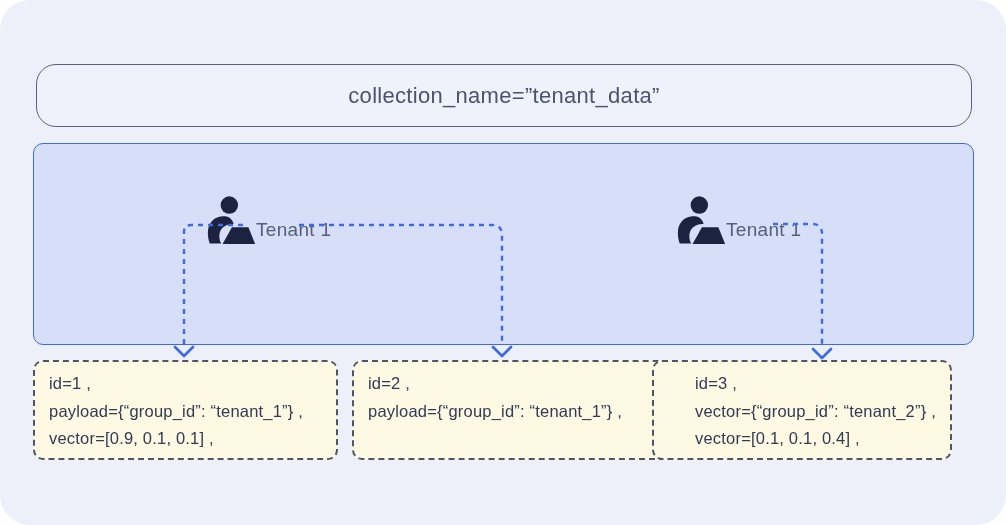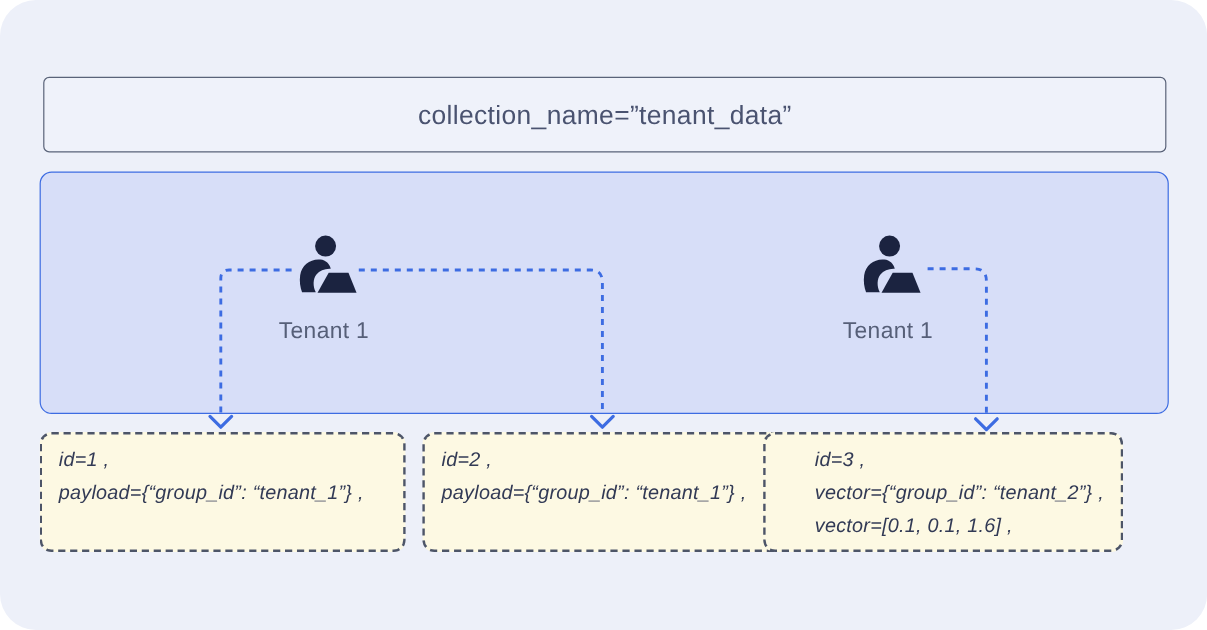--- a/index.html
+++ b/index.html
@@ -8,51 +8,51 @@
     font-family:"Liberation Sans","DejaVu Sans",sans-serif;
     -webkit-font-smoothing:antialiased;
   }
   .outer{
     position:absolute;inset:0;border-radius:30px;
     background:var(--outer-fill,#edf0f9);
   }
   .banner{
     position:absolute;left:36px;top:64px;width:936px;height:63px;
     box-sizing:border-box;border:1.6px solid var(--banner-border,#5a6379);
-    border-radius:5px;background:var(--banner-fill,#eff2fa);
+    border-radius:20px;background:var(--banner-fill,#eff2fa);
     display:flex;align-items:center;justify-content:center;
   }
   .banner-text{
     font-size:22px;letter-spacing:.3px;color:var(--banner-text,#4a5370);
   }
   .panel{
     position:absolute;left:33px;top:143px;width:941px;height:202px;
     box-sizing:border-box;border:1.7px solid var(--accent-blue,#3d6ce2);
     border-radius:10px;background:var(--panel-fill,#d7def8);
   }
   .tenant{
     position:absolute;top:193px;width:140px;
-    display:flex;flex-direction:column;align-items:center;z-index:3;text-align:center;
+    display:flex;flex-direction:row;align-items:center;z-index:3;text-align:center;
   }
   .tenant-1{left:200px;}
   .tenant-2{left:670px;}
   .tenant-icon{width:56px;height:60px;color:var(--icon-ink,#1b2340);}
   .tenant-label{
     margin-top:13px;font-size:19px;letter-spacing:.3px;
     color:var(--tenant-label,#565f78);
   }
   .card{
     position:absolute;top:360px;height:100px;box-sizing:border-box;
     border:2px dashed var(--card-border,#4d5568);border-radius:10px;
     background:var(--card-fill,#fdf9e3);
-    padding:8px 14px;z-index:2;font-style:italic;
+    padding:8px 14px;z-index:2;
   }
   .card-1{left:33px;width:305px;}
   .card-2{left:352px;width:363px;}
-  .card-3{left:636px;width:300px;padding-left:41px;}
+  .card-3{left:652px;width:300px;padding-left:41px;}
   .card-line{
     font-size:16.5px;line-height:27.5px;letter-spacing:.2px;
     color:var(--card-text,#323a55);white-space:nowrap;
   }
   .connectors{
     position:absolute;left:0;top:0;width:1006px;height:525px;
     pointer-events:none;z-index:4;
   }
   .dash{
     fill:none;stroke:var(--accent-blue,#3d6ce2);
@@ -89,31 +89,32 @@
       <circle cx="33.5" cy="11.5" r="10" fill="currentColor"></circle>
       <path fill="currentColor" d="M28.5 24.3 C19 23.4 10.8 29.6 9.3 39.2 c-.9 5.8 .1 11.6 1.8 16.3 h13.1 c-2.9 -5.6 -2.8 -12.6 .6 -16.9 c2.9 -3.6 7.3 -5.6 12.4 -5.6 h1.2 C37.6 28.7 33.8 24.8 28.5 24.3 Z"></path>
       <path fill="currentColor" d="M36.5 36.8 h18.8 L63 56 H25.8 Z"></path>
     </svg>
     <div class="tenant-label">Tenant 1</div>
   </div>
 
   <div class="card card-1">
     <div class="card-line">id=1 ,</div>
     <div class="card-line">payload={“group_id”: “tenant_1”} ,</div>
+    <div class="card-line">vector=[0.9, 0.1, 0.1] ,</div>
   </div>
 
   <div class="card card-2">
     <div class="card-line">id=2 ,</div>
     <div class="card-line">payload={“group_id”: “tenant_1”} ,</div>
   </div>
 
   <div class="card card-3">
     <div class="card-line">id=3 ,</div>
     <div class="card-line">vector={“group_id”: “tenant_2”} ,</div>
-    <div class="card-line">vector=[0.1, 0.1, 1.6] ,</div>
+    <div class="card-line">vector=[0.1, 0.1, 0.4] ,</div>
   </div>
 
   <svg class="connectors" viewBox="0 0 1006 525">
     <path class="dash" d="M243 225 H191 Q184 225 184 232 V345"></path>
     <path class="dash" d="M299 225 H492 Q502 225 502 235 V345"></path>
     <path class="dash" d="M773 224 H812 Q822 224 822 234 V348"></path>
     <path class="head" d="M175 347 L184 356 L193 347"></path>
     <path class="head" d="M493 347 L502 356 L511 347"></path>
     <path class="head" d="M813 349 L822 358 L831 349"></path>
   </svg>

